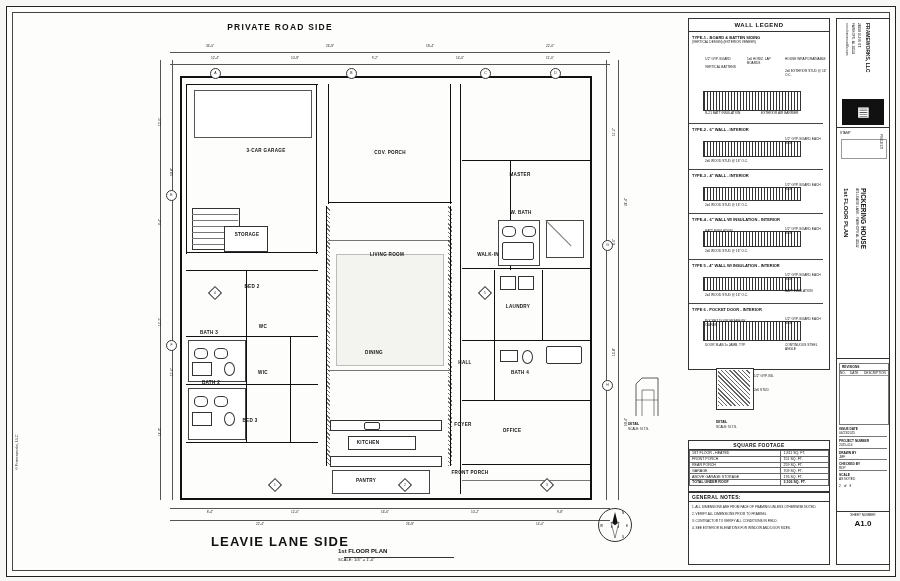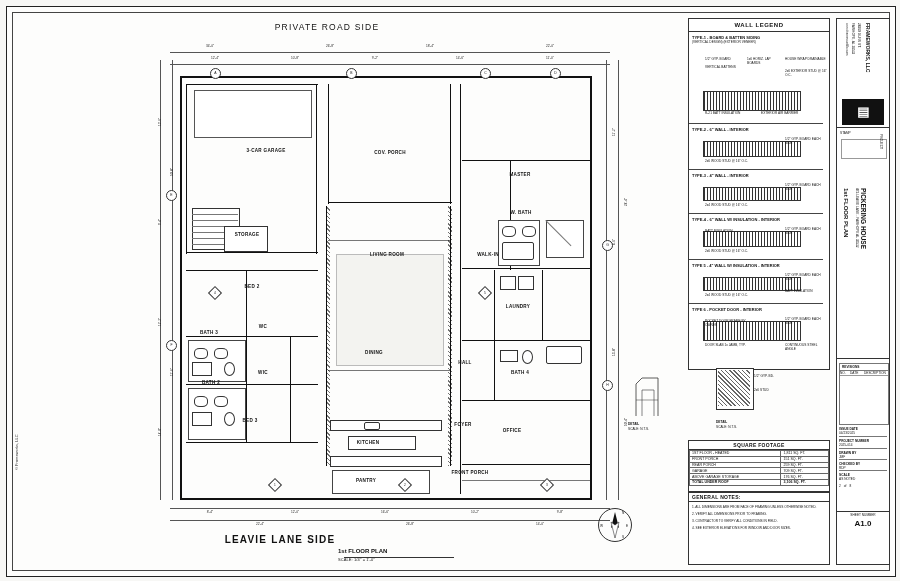--- a/index.html
+++ b/index.html
@@ -11,22 +11,22 @@
   
   .lbl{position:absolute;font-size:7px;letter-spacing:.2px;}
   .tiny{font-size:4px;line-height:1.25;letter-spacing:.1px;}
   .xtiny{font-size:3.2px;line-height:1.3;}
   .bold{font-weight:bold;}
   .ctr{text-align:center;}
   .box{position:absolute;border:1px solid #333;background:#fff;}
   .hr{position:absolute;background:#333;height:1px;}
 
   
-  #t-top{left:0;top:22px;width:560px;text-align:center;font-size:8.5px;font-weight:normal;letter-spacing:1.2px;margin-left:47px;}
-  #t-bottom{left:0;top:534px;width:560px;text-align:center;font-size:10px;font-weight:bold;letter-spacing:1.2px;}
+  #t-top{left:0;top:22px;width:560px;text-align:center;font-size:8.5px;font-weight:bold;letter-spacing:1.2px;}
+  #t-bottom{left:0;top:534px;width:560px;text-align:center;font-size:13px;font-weight:bold;letter-spacing:1.2px;}
 
   
   #plan{position:absolute;left:150px;top:40px;width:480px;height:490px;}
   .wall{position:absolute;background:#111;}
   .thin{position:absolute;background:#777;}
   .hatch{position:absolute;background:repeating-linear-gradient(45deg,#000 0 1px,transparent 1px 3px);}
   .room{position:absolute;font-size:4.6px;font-weight:bold;letter-spacing:.3px;text-align:center;color:#111;}
   .dim{position:absolute;font-size:3.2px;color:#222;text-align:center;}
   .dimv{position:absolute;font-size:3.2px;color:#222;text-align:center;transform:rotate(-90deg);transform-origin:center;}
   .dimline{position:absolute;background:#555;height:1px;}

